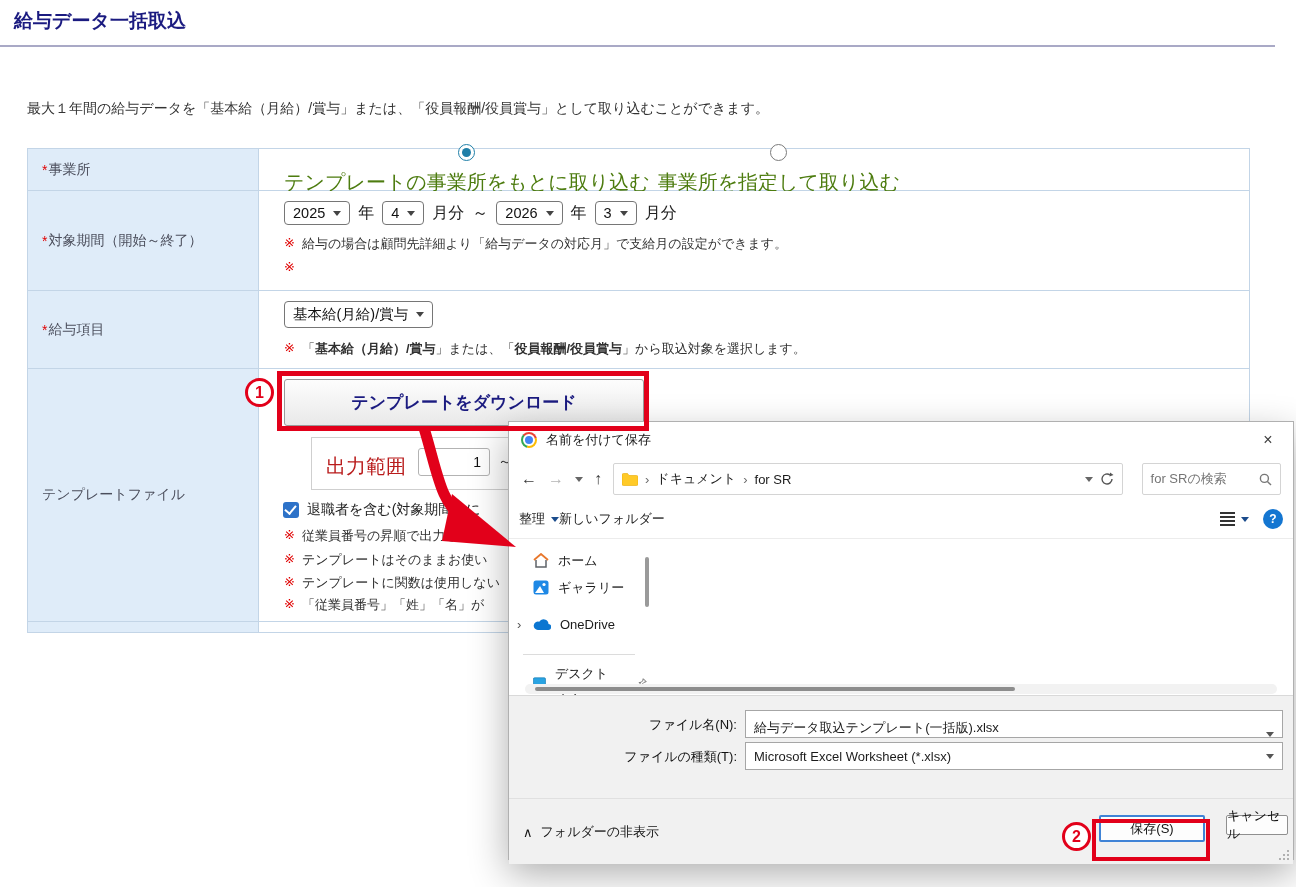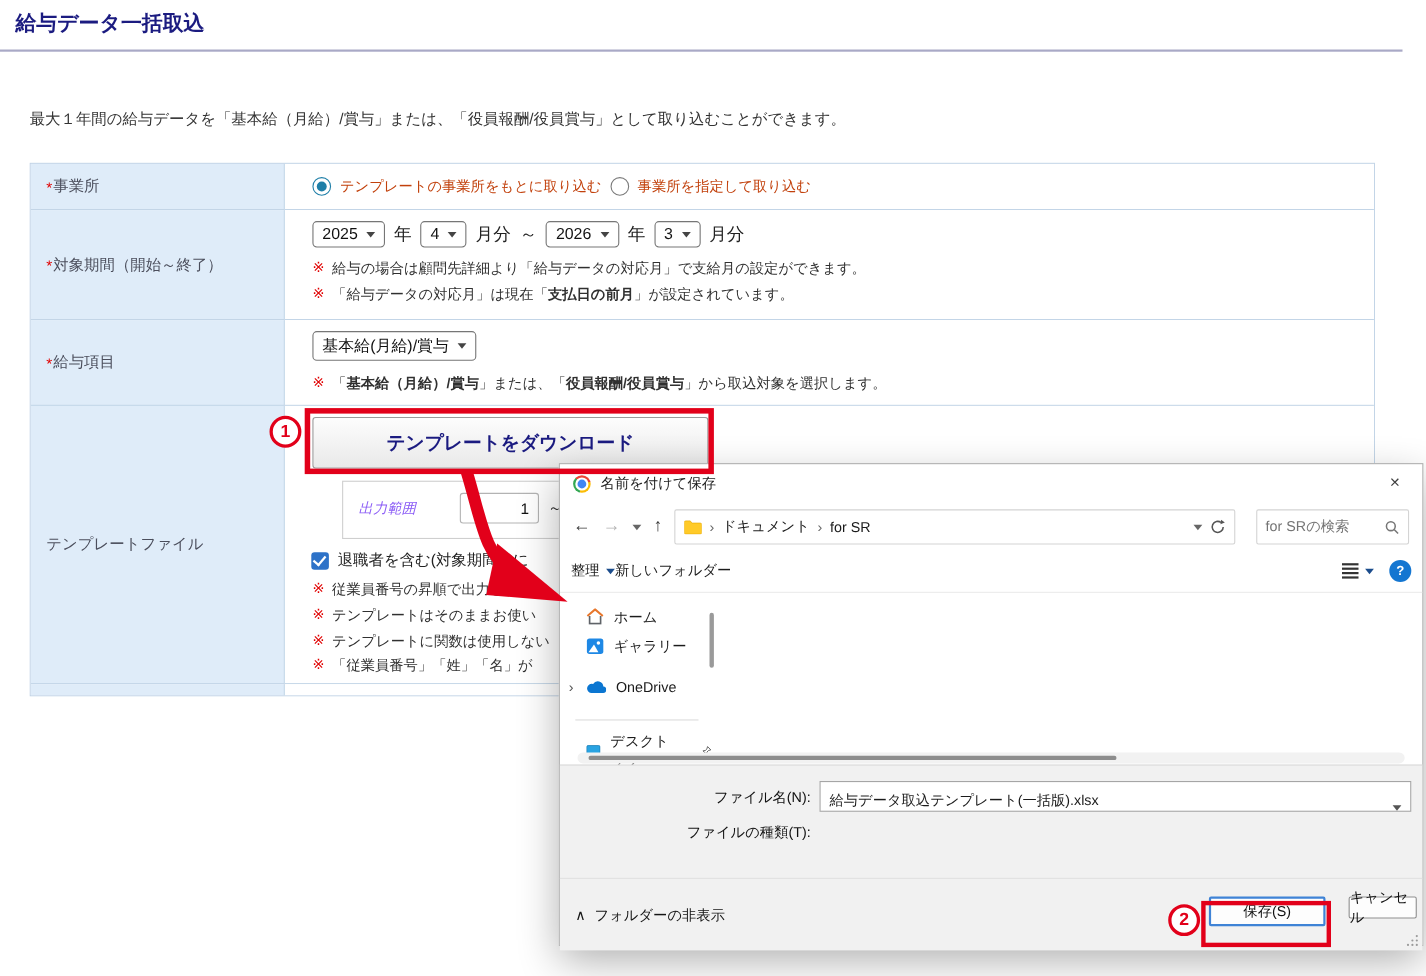--- a/index.html
+++ b/index.html
@@ -15,34 +15,34 @@
        grid-template-rows:42px 100px 78px 253px 10px;border:1px solid #c3d5e7;box-sizing:border-box;}
   .lbl{background:#dfecf9;border-right:1px solid #c3d5e7;border-bottom:1px solid #c3d5e7;
        display:flex;align-items:center;padding-left:14px;font-size:14px;color:#4b4e5c;box-sizing:border-box;}
   .val{background:#fff;border-bottom:1px solid #c3d5e7;box-sizing:border-box;position:relative;}
   .lbl.last,.val.last{border-bottom:none;}
   .req{color:#e00000;margin-right:1px;}
   .rowline{display:flex;align-items:center;gap:8px;}
   .radio{width:15px;height:15px;border:1px solid #7b7b7b;border-radius:50%;background:#fff;position:relative;flex:0 0 auto;}
   .radio.sel{border-color:#1f7fa8;}
   .radio.sel::after{content:"";position:absolute;inset:3px;border-radius:50%;background:#1f7fa8;}
-  .opt{display:flex;align-items:center;gap:8px;font-size:13px;color:#c2410c;cursor:default;}
+  .opt{display:flex;align-items:center;gap:8px;font-size:20px;color:#4d7c0f;cursor:default;flex-direction:column;}
   .sel-box{display:inline-flex;align-items:center;gap:8px;border:1px solid #767676;border-radius:4px;
            background:#fff;padding:3px 8px;font-size:14.5px;color:#111;}
   .car{width:0;height:0;border-left:4px solid transparent;border-right:4px solid transparent;border-top:5px solid #444;}
   .note{display:flex;gap:7px;font-size:13px;color:#303030;align-items:flex-start;}
   .km{color:#e00000;flex:0 0 auto;}
   .pad{padding:10px 0 0 25px;}
   .mt6{margin-top:6px;} .mt10{margin-top:10px;} .mt12{margin-top:12px;}
   
   .dl-btn{left:284px;top:379px;width:358px;height:45px;z-index:10;display:flex;align-items:center;justify-content:center;
           background:linear-gradient(#fdfdfd,#e9e9e9);border:1px solid #9a9a9a;border-radius:3px;
           font-size:17px;font-weight:bold;color:#1b1b80;cursor:pointer;}
   .range-panel{left:311px;top:437px;width:577px;height:51px;border:1px solid #cfcfcf;background:#fff;z-index:5;}
-  .range-label{position:absolute;left:14px;top:15px;font-size:13px;color:#8b5cf6;font-style:italic;}
+  .range-label{position:absolute;left:14px;top:15px;font-size:20px;color:#b91c1c;}
   .num-input{position:absolute;top:10px;height:28px;width:72px;border:1px solid #b3b3b3;border-radius:3px;background:#fff;
              font-size:14px;color:#111;display:flex;align-items:center;justify-content:flex-end;padding-right:8px;box-sizing:border-box;}
   .tilde{position:absolute;top:15px;font-size:14px;color:#333;}
   .chkrow{left:283px;top:501px;z-index:5;display:flex;align-items:center;gap:8px;font-size:14px;color:#222;}
   .chk{width:16px;height:16px;border-radius:3px;background:#2d72c8;position:relative;flex:0 0 auto;}
   .chk::after{content:"";position:absolute;left:4px;top:1px;width:5px;height:9px;border-right:2px solid #fff;border-bottom:2px solid #fff;transform:rotate(40deg);}
   .fnote{left:284px;z-index:5;}
   
   .badge{width:29px;height:29px;border:3px solid #e2001a;border-radius:50%;background:#fff;color:#e2001a;
          font-weight:bold;font-size:16px;display:flex;align-items:center;justify-content:center;box-sizing:border-box;}
@@ -153,21 +153,20 @@
           <span class="car"></span>
         </span>
         <span>月分</span>
       </div>
       <div class="note mt10">
         <span class="km">※</span>
         <span>給与の場合は顧問先詳細より「給与データの対応月」で支給月の設定ができます。</span>
       </div>
       <div class="note mt6">
         <span class="km">※</span>
-        <span><span>「給与データの対応月」は現在「</span><b>支払日の前月</b><span>」が設定されています。</span></span>
       </div>
     </div>
   </div>
 
   <div class="lbl">
     <span class="req">*</span>
     <span>給与項目</span>
   </div>
   <div class="val">
     <div class="pad">
@@ -339,20 +338,25 @@
   </div>
 
   <div class="dlg-bottom">
     <span class="fld-label" style="top:20px;">ファイル名(N):</span>
     <div class="fld-input" style="top:14px;align-items:flex-end;">
       <span>給与データ取込テンプレート(一括版).xlsx</span>
       <span class="spacer"></span>
       <span class="car" style="border-top-color:#555;"></span>
     </div>
     <span class="fld-label" style="top:52px;">ファイルの種類(T):</span>
+    <div class="fld-input" style="top:46px;">
+      <span>Microsoft Excel Worksheet (*.xlsx)</span>
+      <span class="spacer"></span>
+      <span class="car" style="border-top-color:#555;"></span>
+    </div>
   </div>
 
   <div class="dlg-footer">
     <span class="hide-folders">
       <span>∧</span>
       <span>フォルダーの非表示</span>
     </span>
     <span class="btn btn-save">保存(S)</span>
     <span class="btn btn-cancel">キャンセル</span>
     <svg class="grip" width="12" height="12" viewBox="0 0 12 12">

